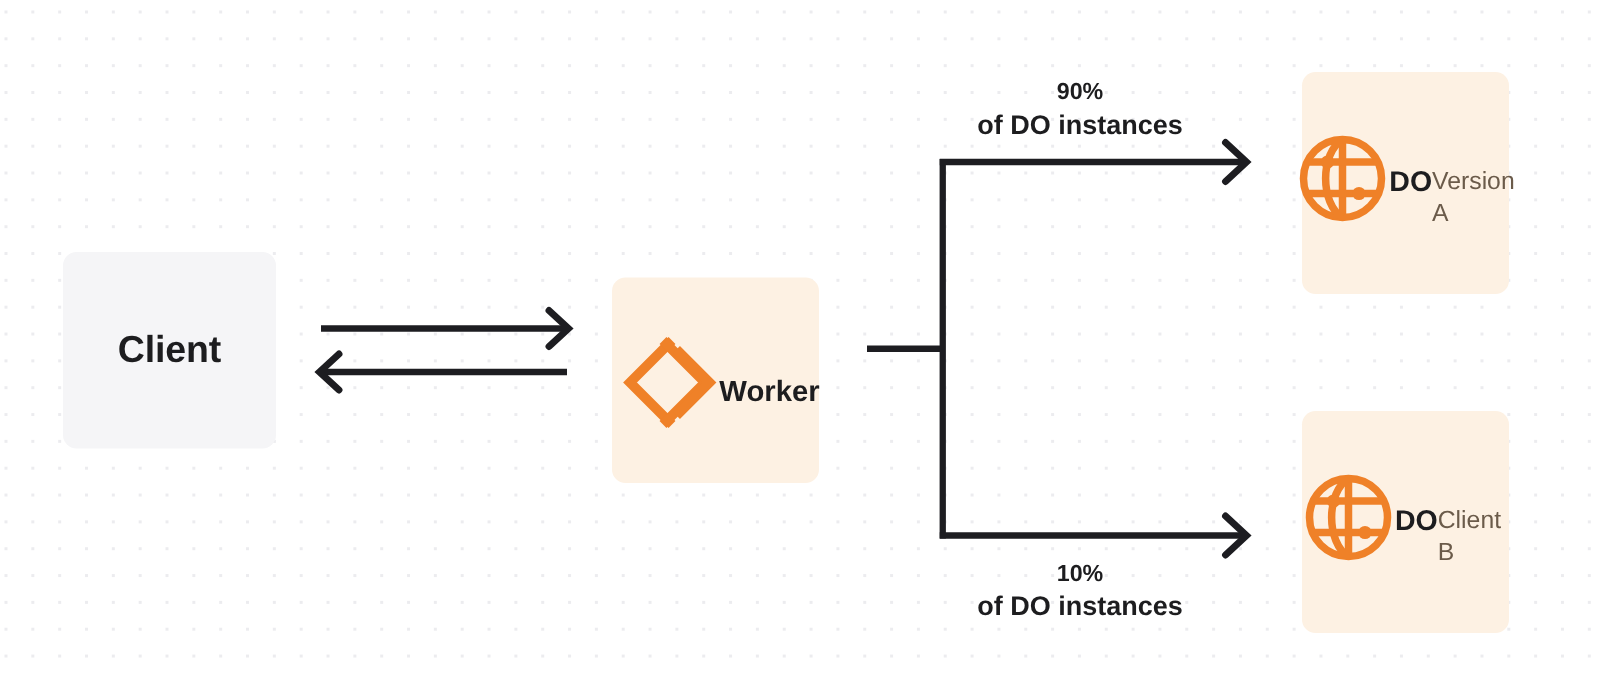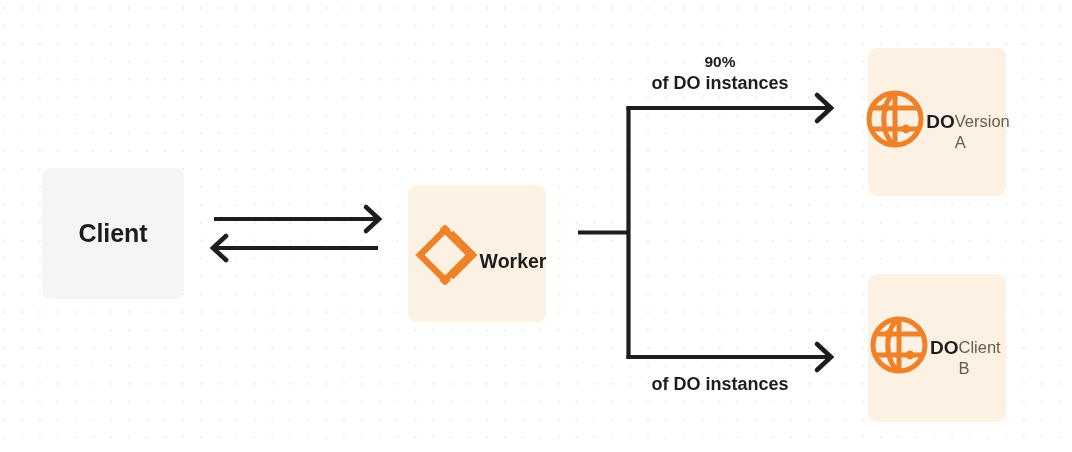--- a/index.html
+++ b/index.html
@@ -181,20 +181,21 @@
       <polyline points="817,344 831,357 817,370" fill="none" stroke="#1d1d21" stroke-width="4.6" stroke-linecap="round" stroke-linejoin="miter"></polyline>
     </g>
   </svg>
 
   <div class="edge-label edge-label-top">
     <span class="pct">90%</span>
     <span class="sub">of DO instances</span>
   </div>
 
   <div class="edge-label edge-label-bottom">
+    <span class="pct">10%</span>
     <span class="sub">of DO instances</span>
   </div>
 
   <div class="node node-client">
     <span class="node-label">Client</span>
   </div>
 
   <div class="node node-worker">
     <span class="icon-wrap icon-worker">
       <svg width="72" height="72" viewBox="0 0 72 72" aria-hidden="true">

